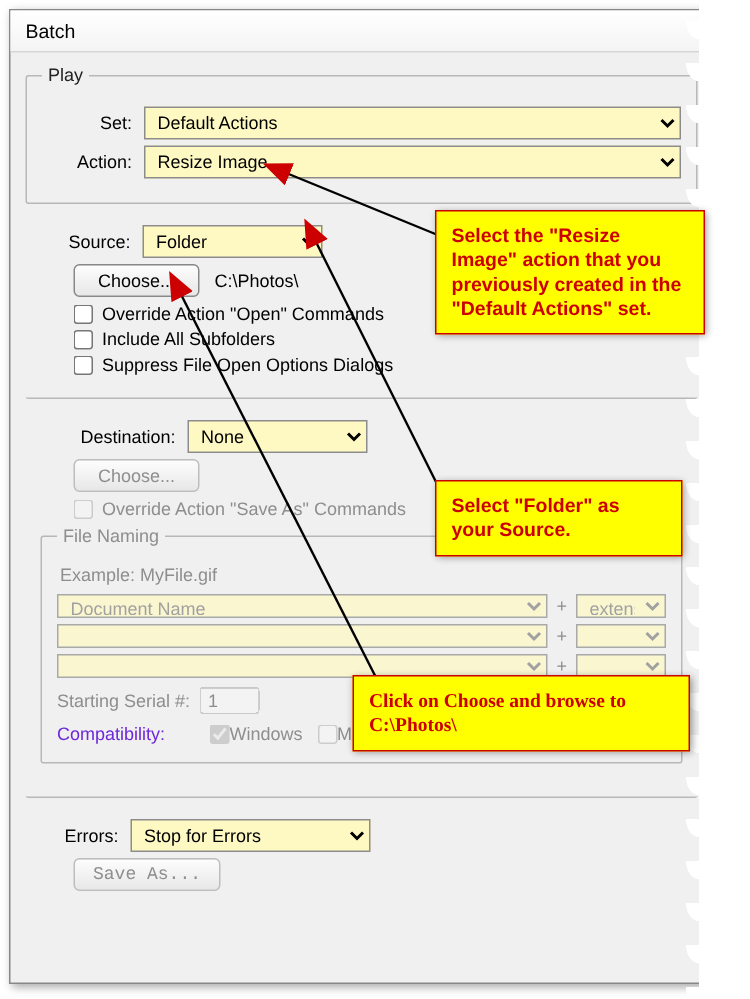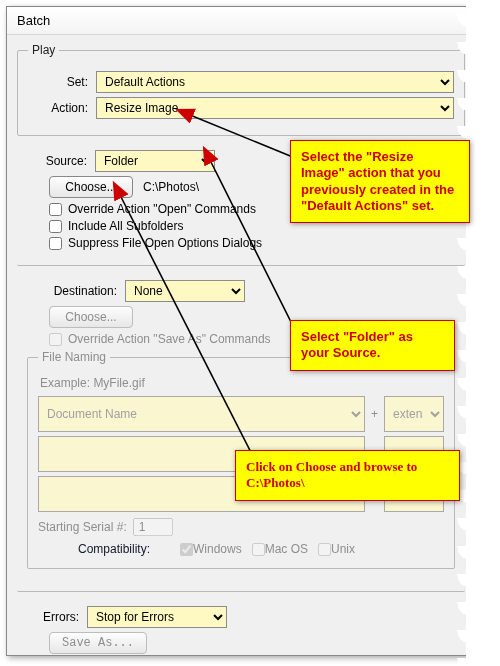--- a/index.html
+++ b/index.html
@@ -62,24 +62,24 @@
     padding: 2px 12px;
     height: 22px;
     min-width: 84px;
   }
   button:disabled { color: #8e8e8e; border-color:#bdbdbd; }
   .chkrow { margin: 3px 0 3px 22px; display: flex; align-items: center; }
   .chkrow input { margin-right: 6px; }
   .subgroup { margin-top: 4px; }
   .disabled-text { color: #8e8e8e; }
   .namegrid { display:flex; gap:6px; align-items:center; margin:4px 0; }
-  .namegrid select, .namegrid input { height:36px; }
+  .namegrid select, .namegrid input { height:16px; }
   .plus { color:#8e8e8e; }
   .comp-row { display:flex; align-items:center; gap:10px; margin-top:6px; }
-  .comp-row .labComp { color:#0f172a; width:92px;margin-left:40px; }
+  .comp-row .labComp { color:#6d28d9; width:92px; }
   .comp-row .ck { display:flex; align-items:center; gap:0; color:#8e8e8e; }
   .callout {
     position: absolute;
     background: #ffff00;
     border: 1px solid #c00;
     padding: 8px 10px;
     color: #c00;
     font-weight: bold;
     font-size: 13px;
     line-height: 1.25;
@@ -201,21 +201,21 @@
               <input type="checkbox" disabled="" style="">
               <span>Unix</span>
             </label>
         </div>
       </fieldset>
     </fieldset>
 
     <fieldset style="border:none;padding-top:0;">
       <div class="row">
         <label class="lab" style="width:52px">Errors:</label>
-        <select style="width:140px">
+        <select style="width:160px">
           <option>Stop for Errors</option>
         </select>
       </div>
       <div class="row" style="margin-left:22px;font-family:Liberation Mono, monospace;">
         <button disabled="">Save As...</button>
       </div>
     </fieldset>
 
   </div>
 </div>

